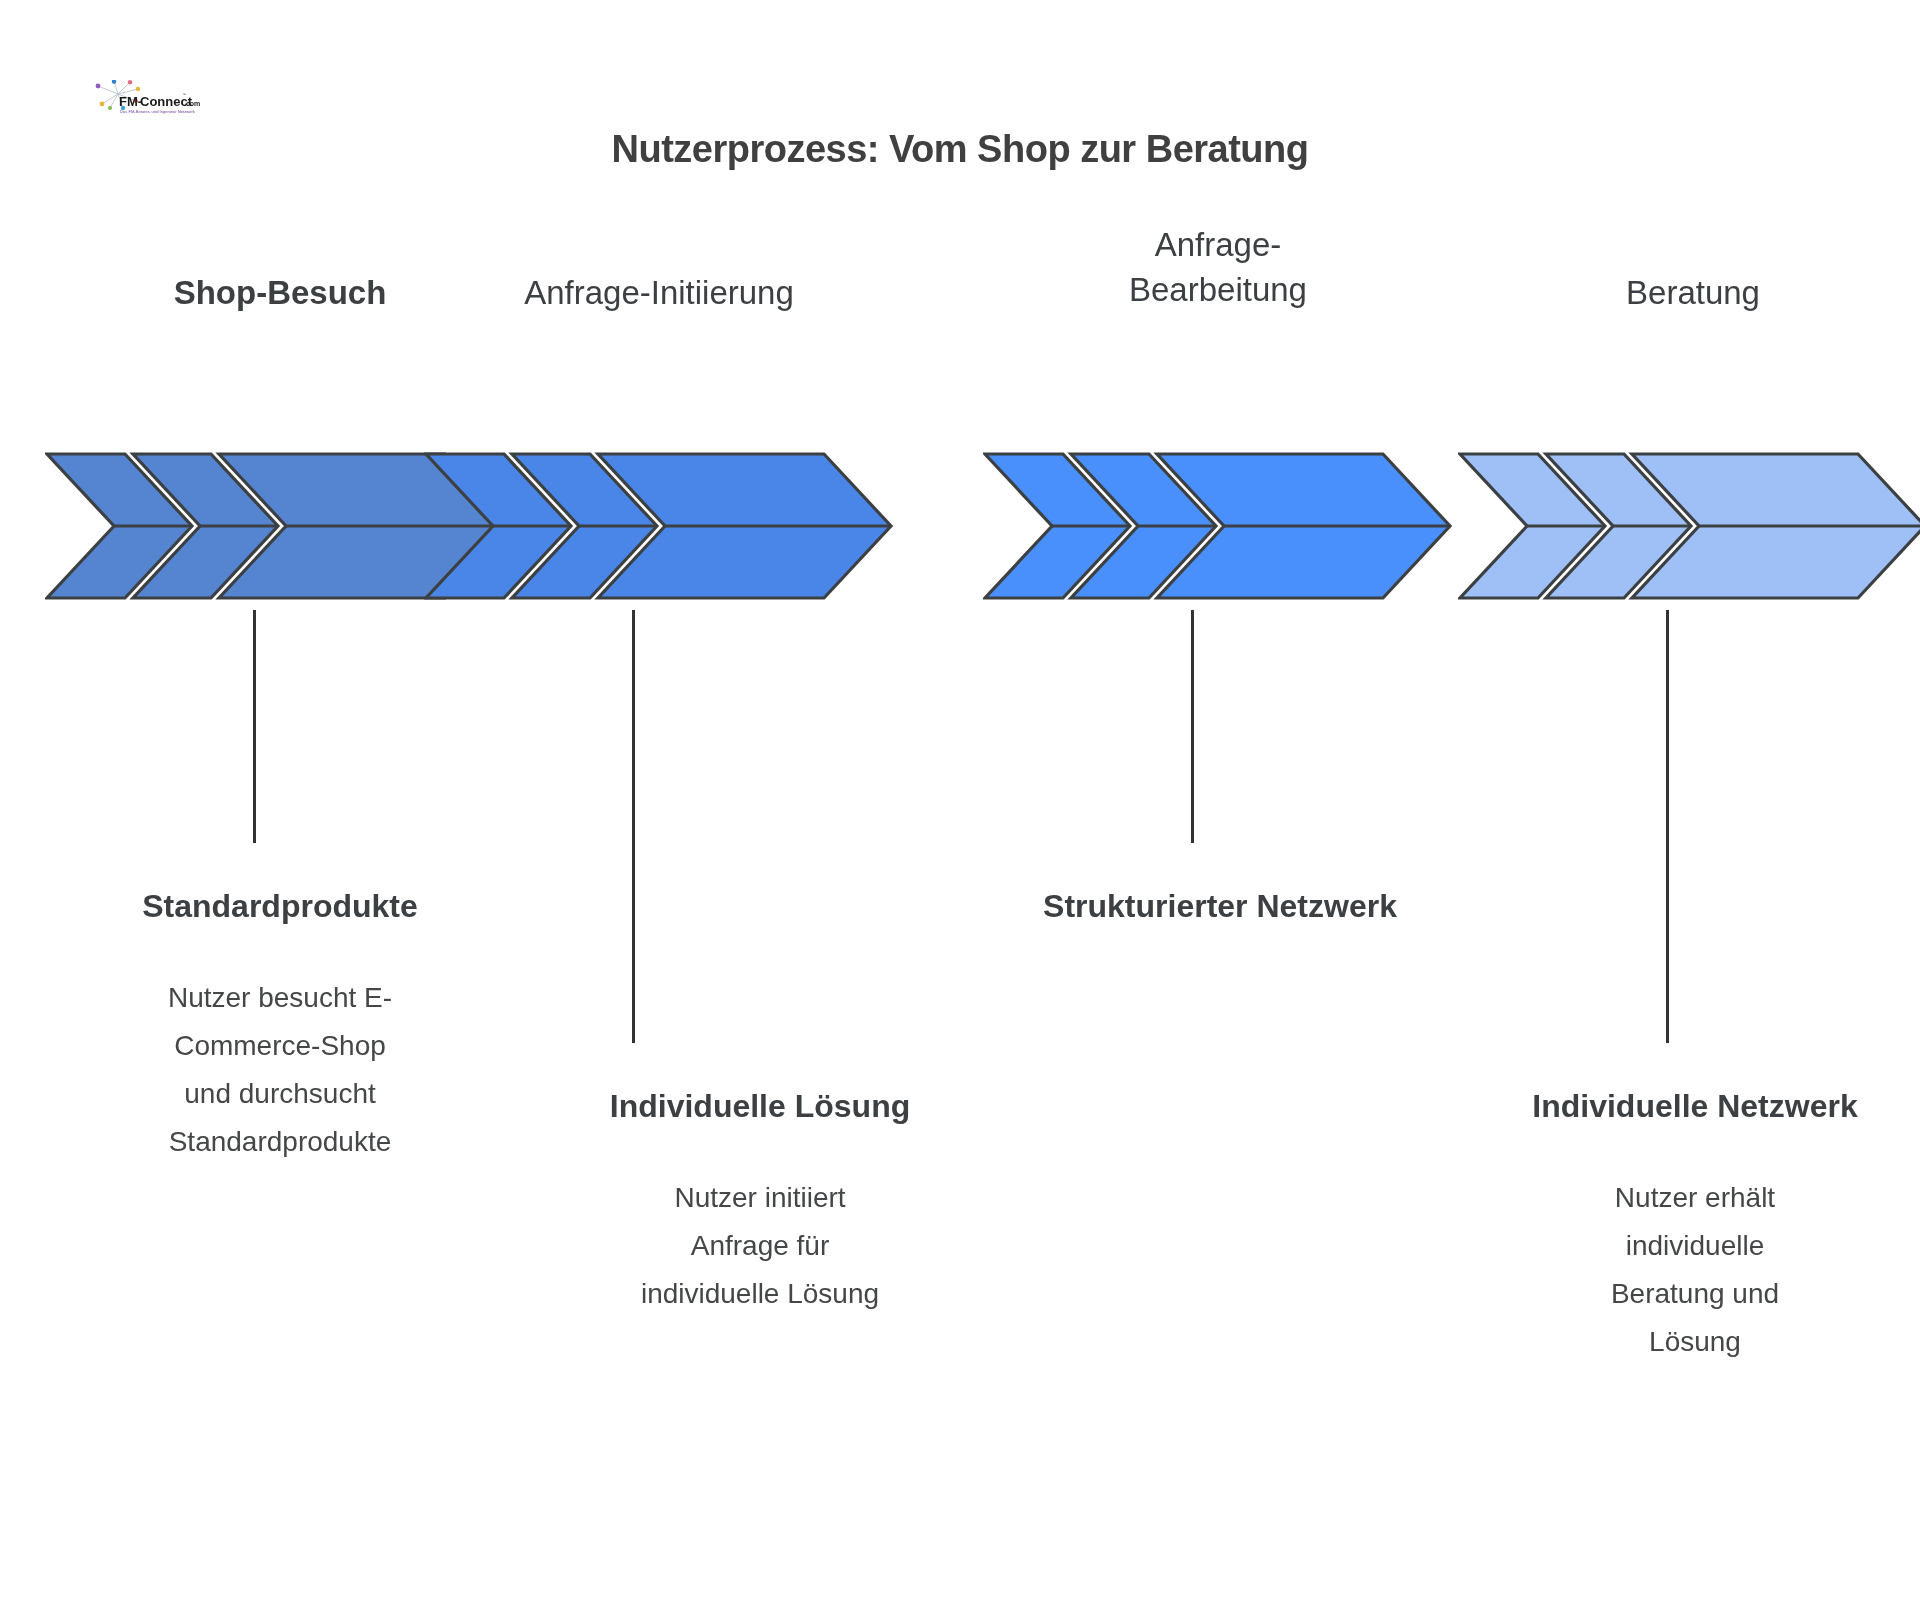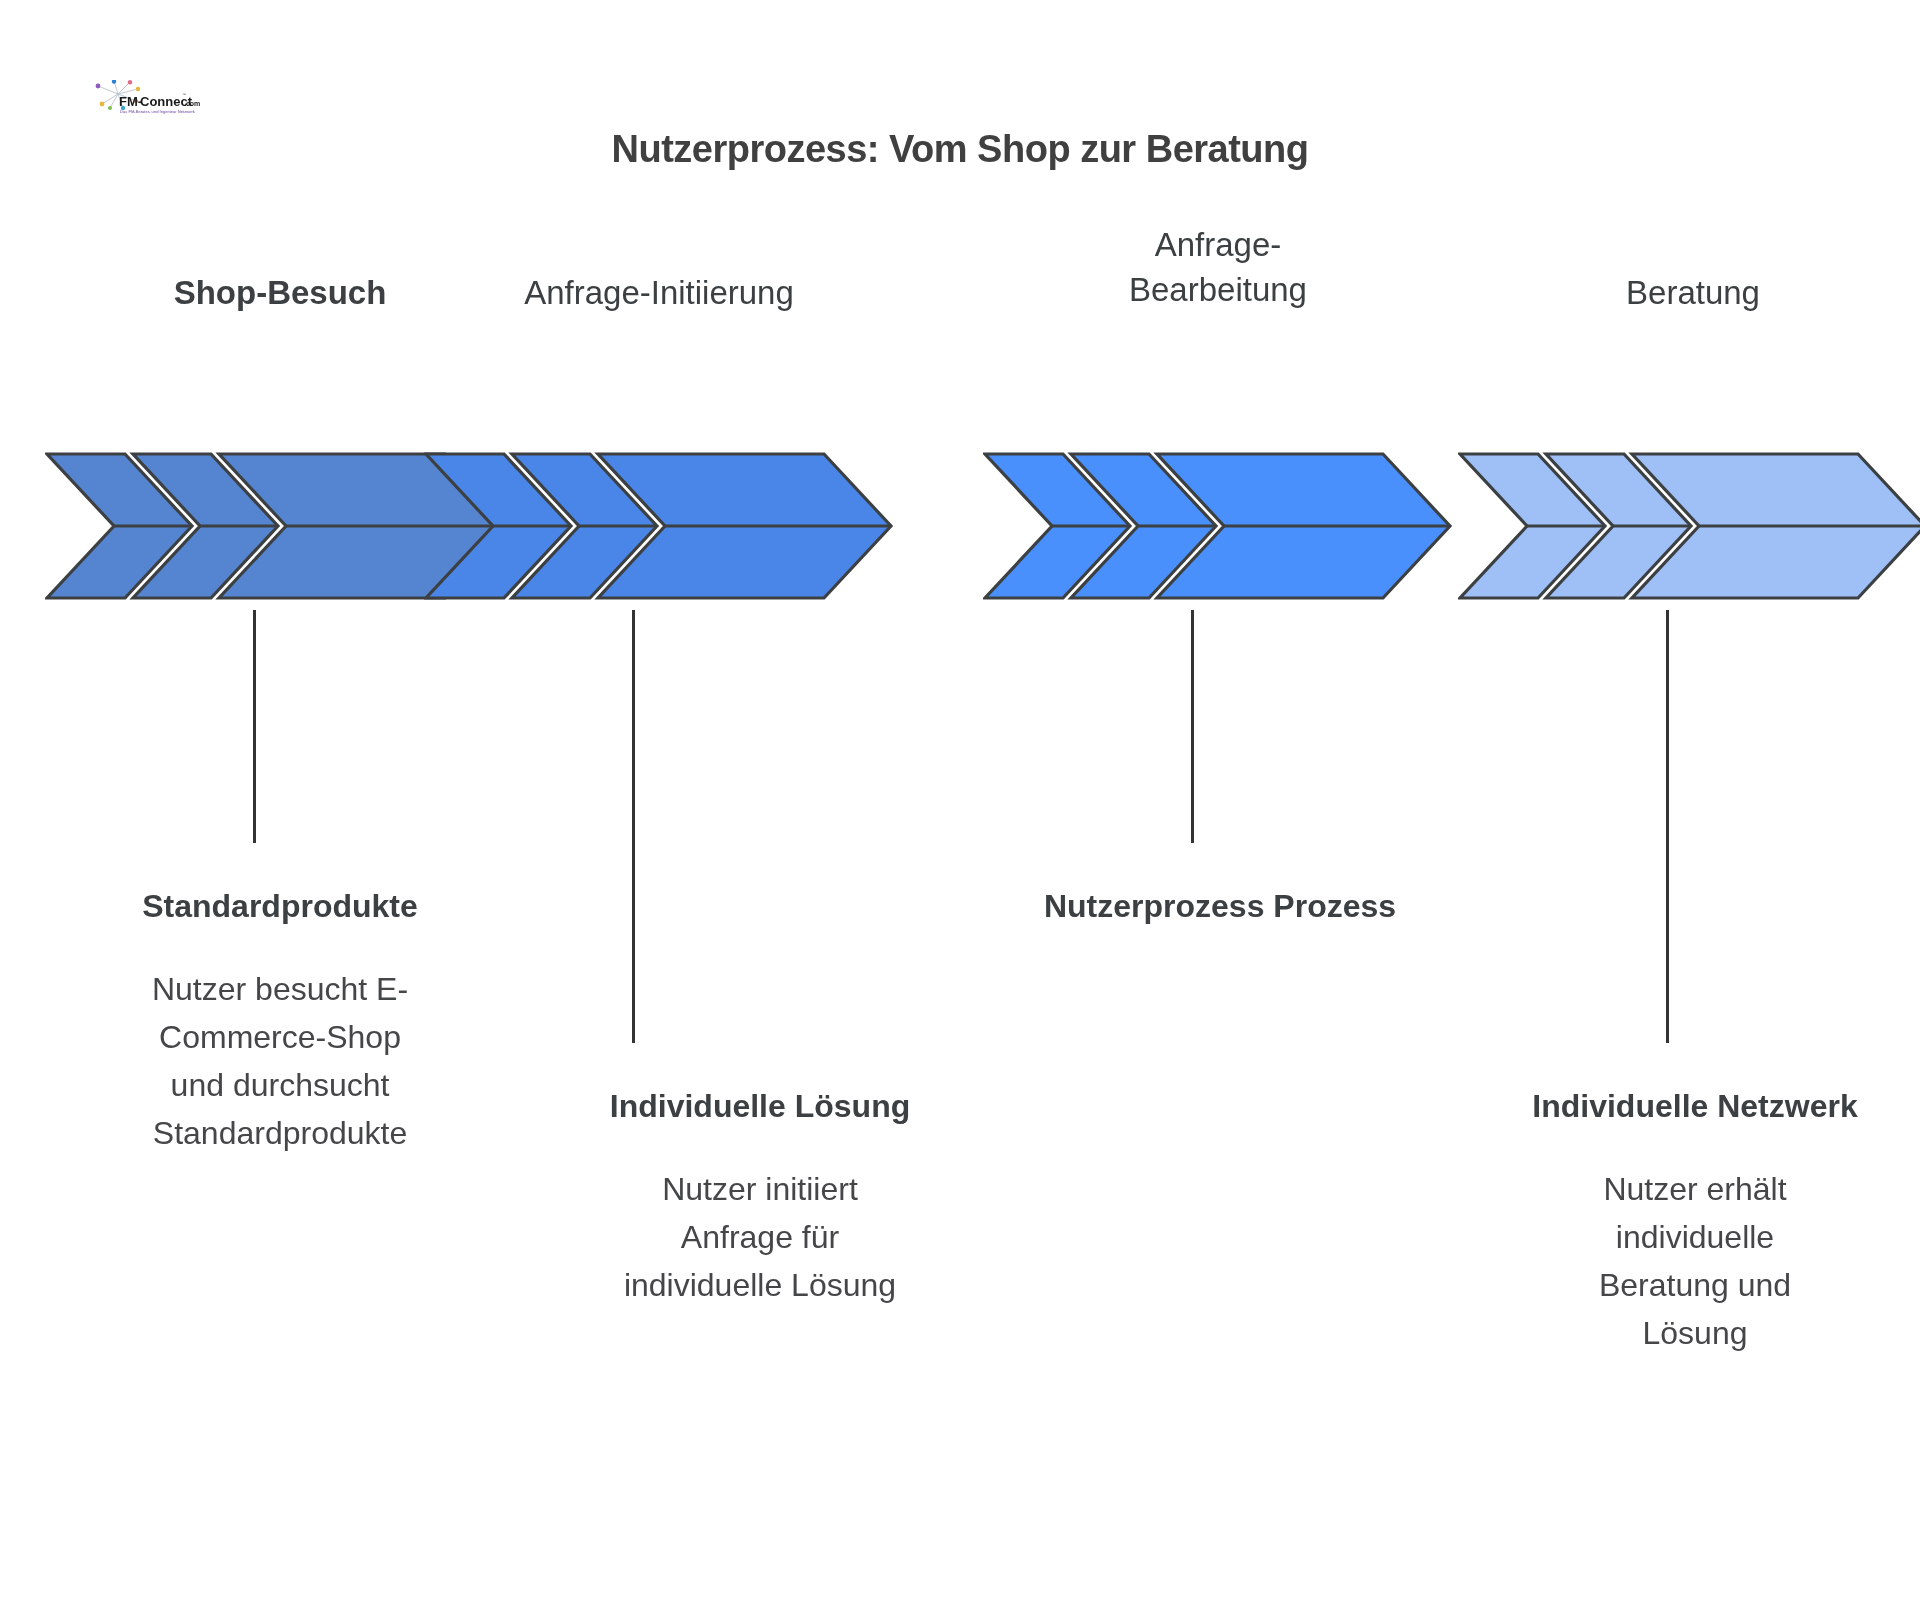--- a/index.html
+++ b/index.html
@@ -78,24 +78,24 @@
     width: 430px;
     text-align: center;
   }
   .desc-title {
     font-size: 32px;
     font-weight: bold;
     line-height: 48px;
     color: #3c4043;
   }
   .desc-body {
-    font-size: 32px;
+    font-size: 28px;
     line-height: 48px;
     color: #444648;
-    margin-top: 35px;
+    margin-top: 44px;
   }
 </style>
 </head>
 <body>
 
 <div id="logo">
   <svg width="108" height="42" viewBox="0 0 108 42" xmlns="http://www.w3.org/2000/svg">
     <g stroke="#b9c3cc" stroke-width="0.9" fill="none">
       <line x1="26" y1="14" x2="6" y2="6"></line>
       <line x1="26" y1="14" x2="10" y2="24"></line>
@@ -197,19 +197,19 @@
   <div class="desc-title">Standardprodukte</div>
   <div class="desc-body">Nutzer besucht E-<br>Commerce-Shop<br>und durchsucht<br>Standardprodukte</div>
 </div>
 
 <div class="desc" style="left:545px; top:1082px;">
   <div class="desc-title">Individuelle Lösung</div>
   <div class="desc-body">Nutzer initiiert<br>Anfrage für<br>individuelle Lösung</div>
 </div>
 
 <div class="desc" style="left:1005px; top:882px;">
-  <div class="desc-title">Nutzerprozess Prozess</div>
+  <div class="desc-title">Strukturierter Netzwerk</div>
 </div>
 
 <div class="desc" style="left:1480px; top:1082px;">
   <div class="desc-title">Individuelle Netzwerk</div>
   <div class="desc-body">Nutzer erhält<br>individuelle<br>Beratung und<br>Lösung</div>
 </div>
 
 </body></html>

